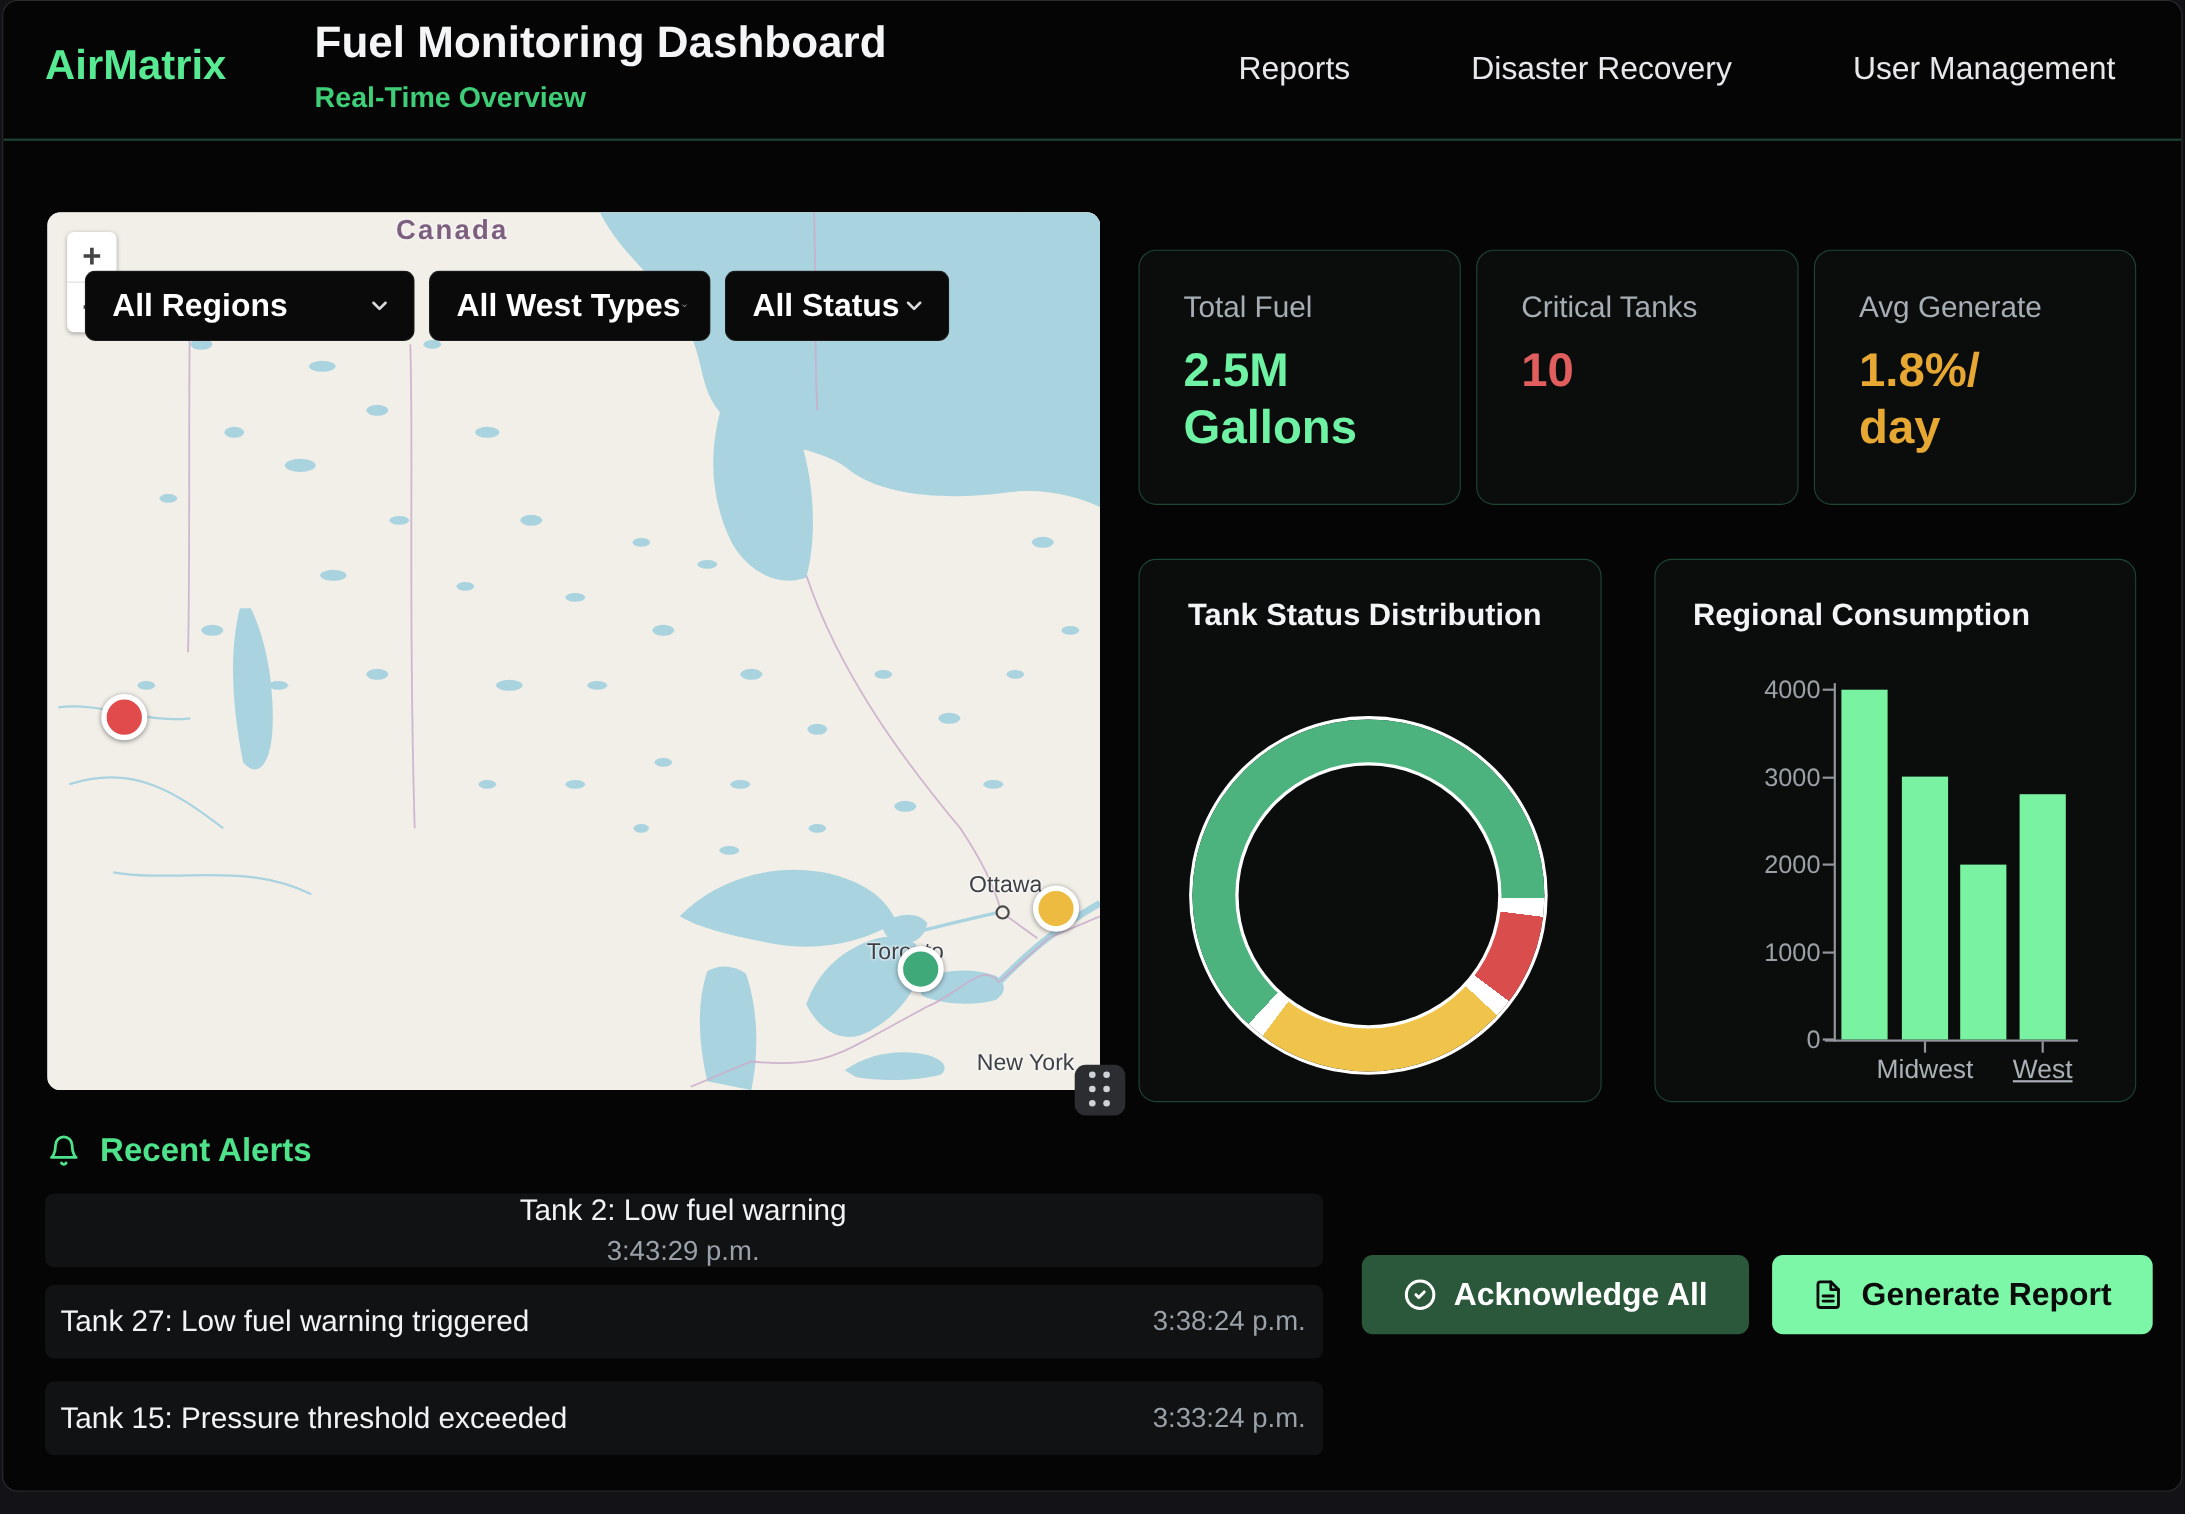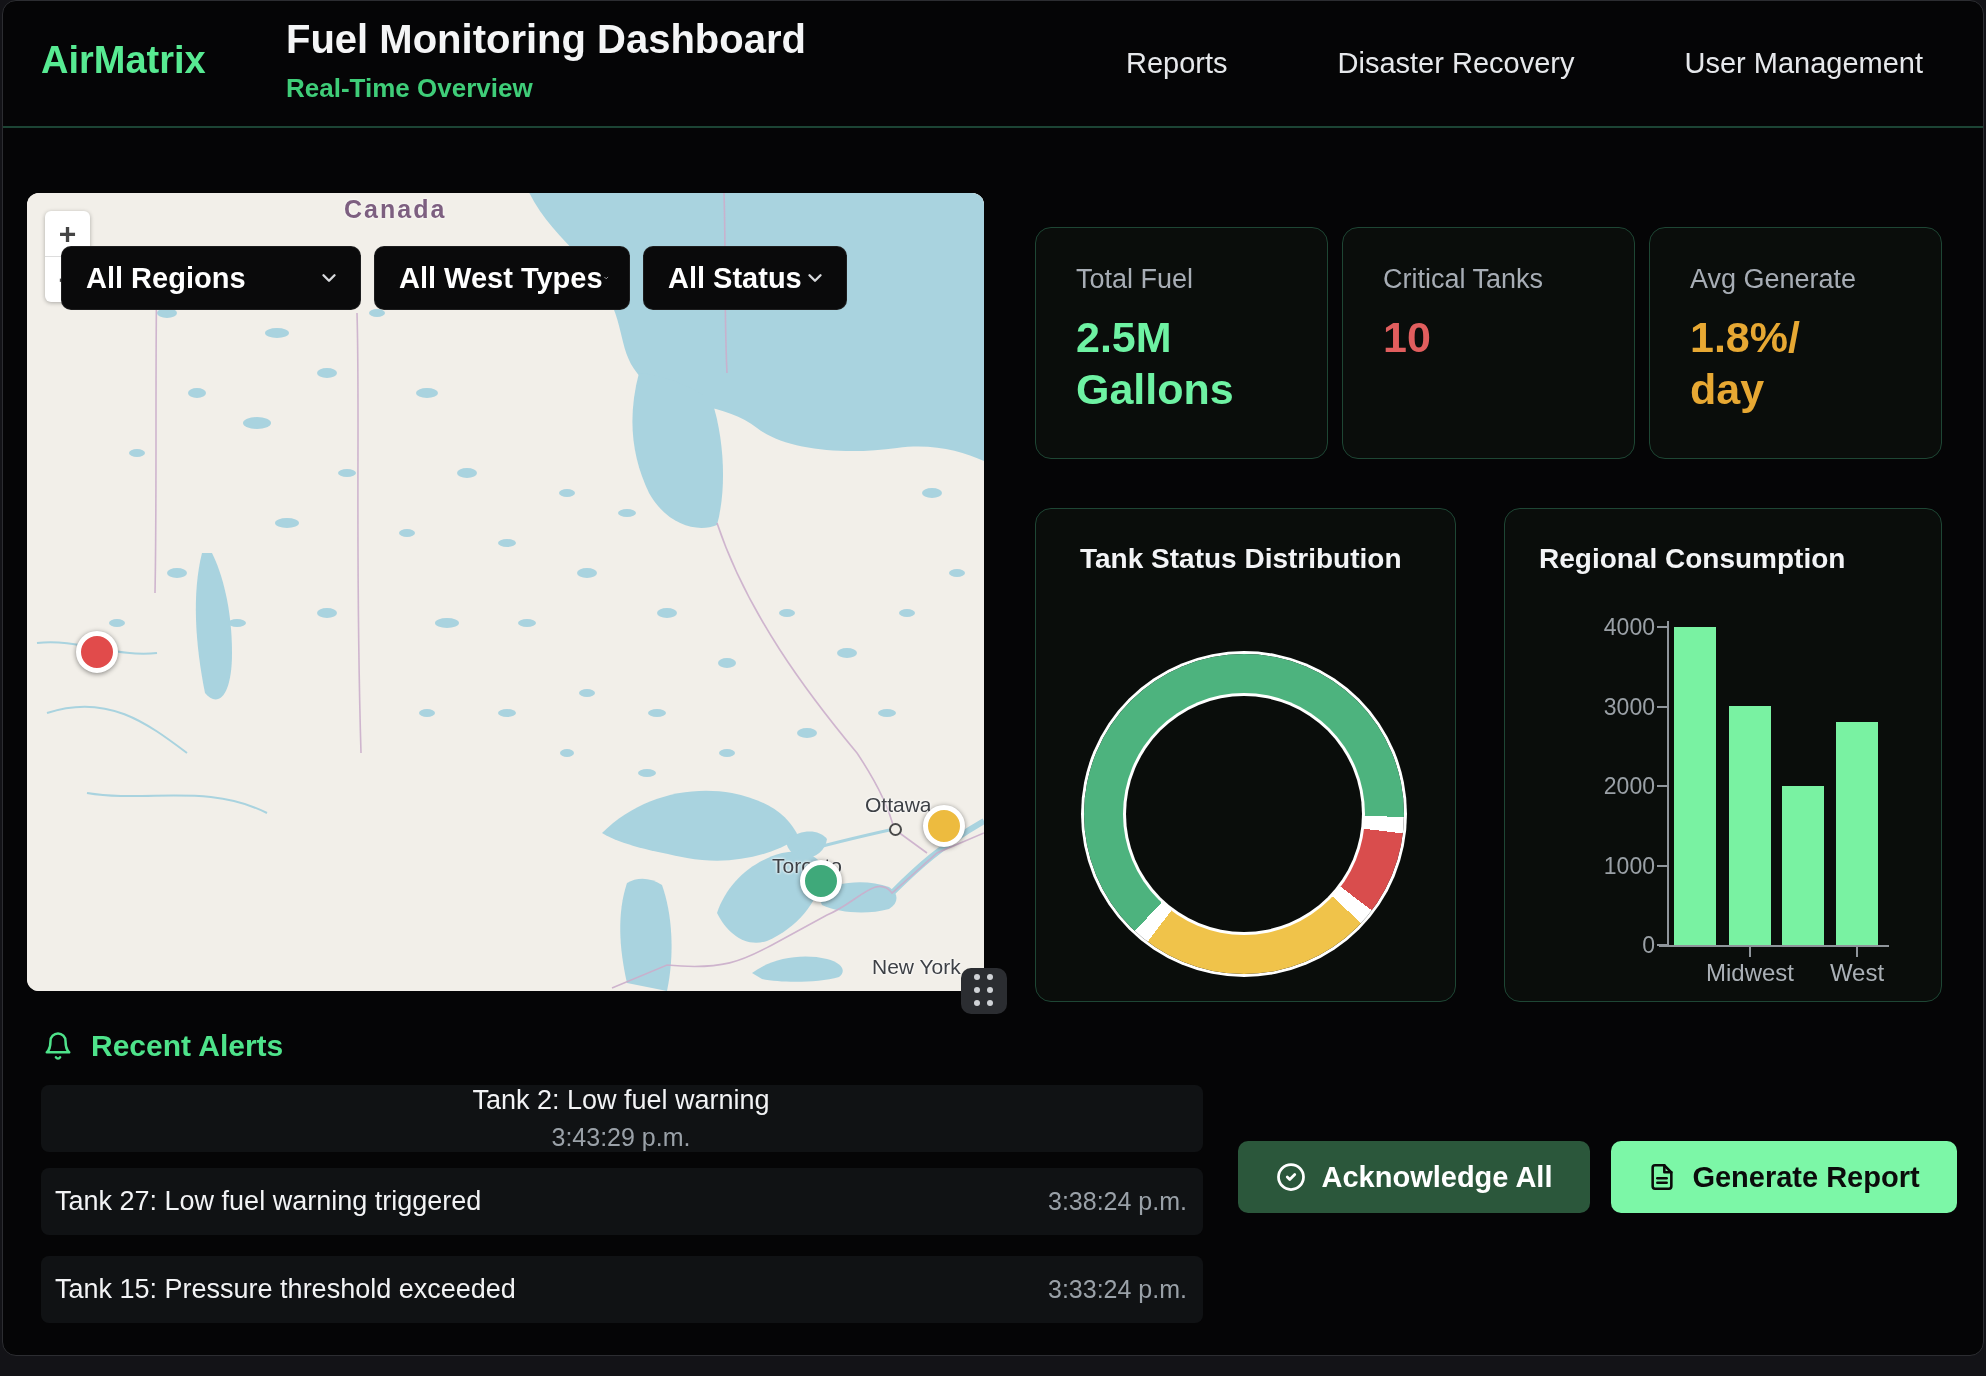--- a/index.html
+++ b/index.html
@@ -8,21 +8,21 @@
   .shell{position:absolute;left:2px;top:0;width:1980px;height:1354px;background:#050506;
          border:1px solid #2c2d31;border-radius:14px;overflow:hidden;}
   
   .header{position:absolute;left:0;top:0;width:100%;height:125px;border-bottom:2px solid #1c4434;}
   .brand{position:absolute;left:38px;top:38px;font-size:38px;font-weight:700;color:#57ea92;}
   .title{position:absolute;left:283px;top:16px;font-size:40px;font-weight:700;color:#f4f5f6;}
   .subtitle{position:absolute;left:283px;top:72px;font-size:26px;font-weight:600;color:#3fcd78;}
   .nav{position:absolute;right:60px;top:0;height:125px;display:flex;align-items:center;column-gap:110px;}
   .nav-item{font-size:29px;color:#e6e8eb;cursor:pointer;white-space:nowrap;}
   
-  .map-wrap{position:absolute;left:24px;top:192px;width:957px;height:798px;text-align:center;}
+  .map-wrap{position:absolute;left:40px;top:192px;width:957px;height:798px;text-align:center;}
   .map-clip{position:absolute;inset:0;border-radius:12px;overflow:hidden;background:#f2efe9;}
   .map-label{position:absolute;color:#3e4146;font-size:21px;text-shadow:0 0 3px #fff,0 0 3px #fff;white-space:nowrap;}
   .country-label{position:absolute;left:317px;top:2px;font-size:25px;font-weight:600;letter-spacing:2px;color:#7d5f80;text-shadow:0 0 3px #fff;}
   .city-dot{position:absolute;width:9px;height:9px;border:2px solid #4a4a4a;border-radius:50%;background:#f2efe9;}
   .marker{position:absolute;width:32px;height:32px;border:5px solid #fff;border-radius:50%;
           transform:translate(-50%,-50%);box-shadow:0 1px 5px rgba(0,0,0,.45);cursor:pointer;}
   .zoomctl{position:absolute;left:18px;top:18px;width:45px;background:#fff;border-radius:6px;
            box-shadow:0 1px 4px rgba(0,0,0,.3);overflow:hidden;}
   .zoomctl .zbtn{width:45px;height:45px;display:flex;align-items:center;justify-content:center;
            font-size:30px;font-weight:700;color:#444;cursor:pointer;}
@@ -262,21 +262,21 @@
           <div class="ytick-dash" style="left: 152px; top: 355.5px;"></div>
           <div class="ytick-label" style="left: 50px; top: 436px;">0</div>
           <div class="ytick-dash" style="left: 152px; top: 435px;"></div>
           <div class="bar" style="left: 169px; top: 118px; height: 318px; background: rgb(121, 242, 162);"></div>
           <div class="bar" style="left: 224px; top: 197px; height: 239px; background: rgb(121, 242, 162);"></div>
           <div class="xtick-dash" style="left: 244px; top: 438px;"></div>
           <div class="xcat" style="left: 245px; top: 450px;">Midwest</div>
           <div class="bar" style="left: 277px; top: 277px; height: 159px; background: rgb(121, 242, 162);"></div>
           <div class="bar" style="left: 331px; top: 213px; height: 223px; background: rgb(121, 242, 162);"></div>
           <div class="xtick-dash" style="left: 351px; top: 438px;"></div>
-          <div class="xcat" style="left: 352px; top: 450px;">West</div>
+          <div class="xcat" style="left: 352px; top: 450px; text-decoration: underline;">West</div>
         </div>
     </div>
 
     <div class="alerts-title">
       <svg width="30" height="30" viewBox="0 0 24 24" fill="none" stroke="#4ee38a" stroke-width="2" stroke-linecap="round" stroke-linejoin="round">
         <path d="M6 8a6 6 0 0 1 12 0c0 7 3 9 3 9H3s3-2 3-9"></path>
         <path d="M10.3 21a1.94 1.94 0 0 0 3.4 0"></path>
       </svg>
       <span>Recent Alerts</span>
     </div>

